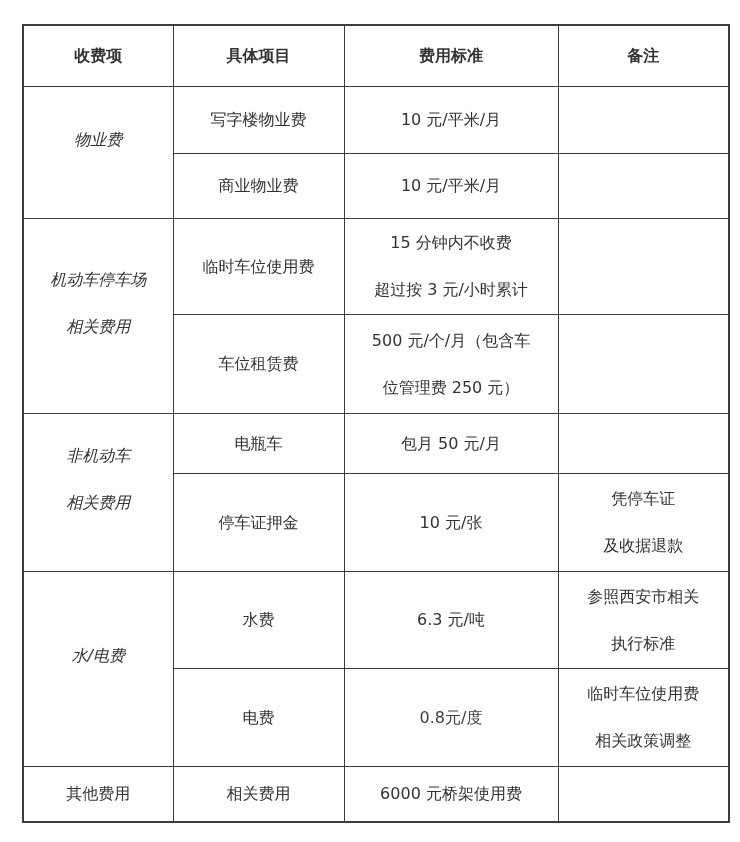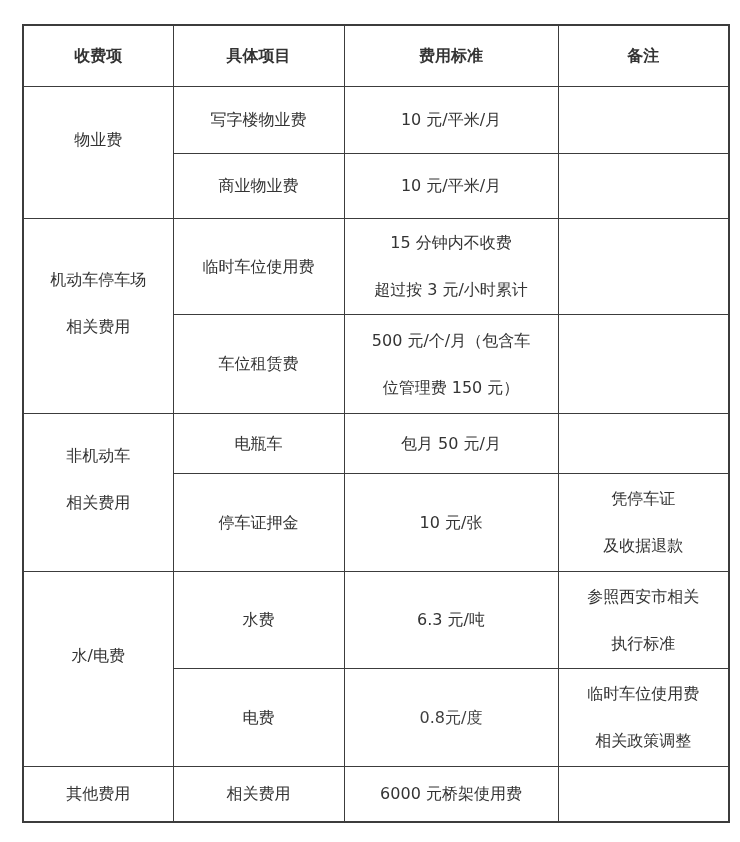--- a/index.html
+++ b/index.html
@@ -25,21 +25,21 @@
     padding:0;
     text-align:center;
     vertical-align:middle;
     font-size:16px;
     color:#333333;
     line-height:47px;
     white-space:pre-line;
     overflow:hidden;
   }
   th{font-weight:bold;}
-  td.cat{padding-bottom:26px;}
+  td.cat{padding-bottom:26px;font-style:italic;}
   tr.rh{height:61px}
   tr.r1{height:67px}
   tr.r2{height:65px}
   tr.r3{height:96px}
   tr.r4{height:99px}
   tr.r5{height:60px}
   tr.r6{height:98px}
   tr.r7{height:97px}
   tr.r8{height:98px}
   tr.r9{height:56px}
@@ -82,21 +82,21 @@
         <td class="cat" rowspan="2">机动车停车场
 相关费用</td>
         <td>临时车位使用费</td>
         <td>15 分钟内不收费
 超过按 3 元/小时累计</td>
         <td></td>
       </tr>
       <tr class="r4">
         <td>车位租赁费</td>
         <td>500 元/个/月（包含车
-位管理费 150 元）</td>
+位管理费 250 元）</td>
         <td></td>
       </tr>
 
       <tr class="r5">
         <td class="cat" rowspan="2">非机动车
 相关费用</td>
         <td>电瓶车</td>
         <td>包月 50 元/月</td>
         <td></td>
       </tr>

